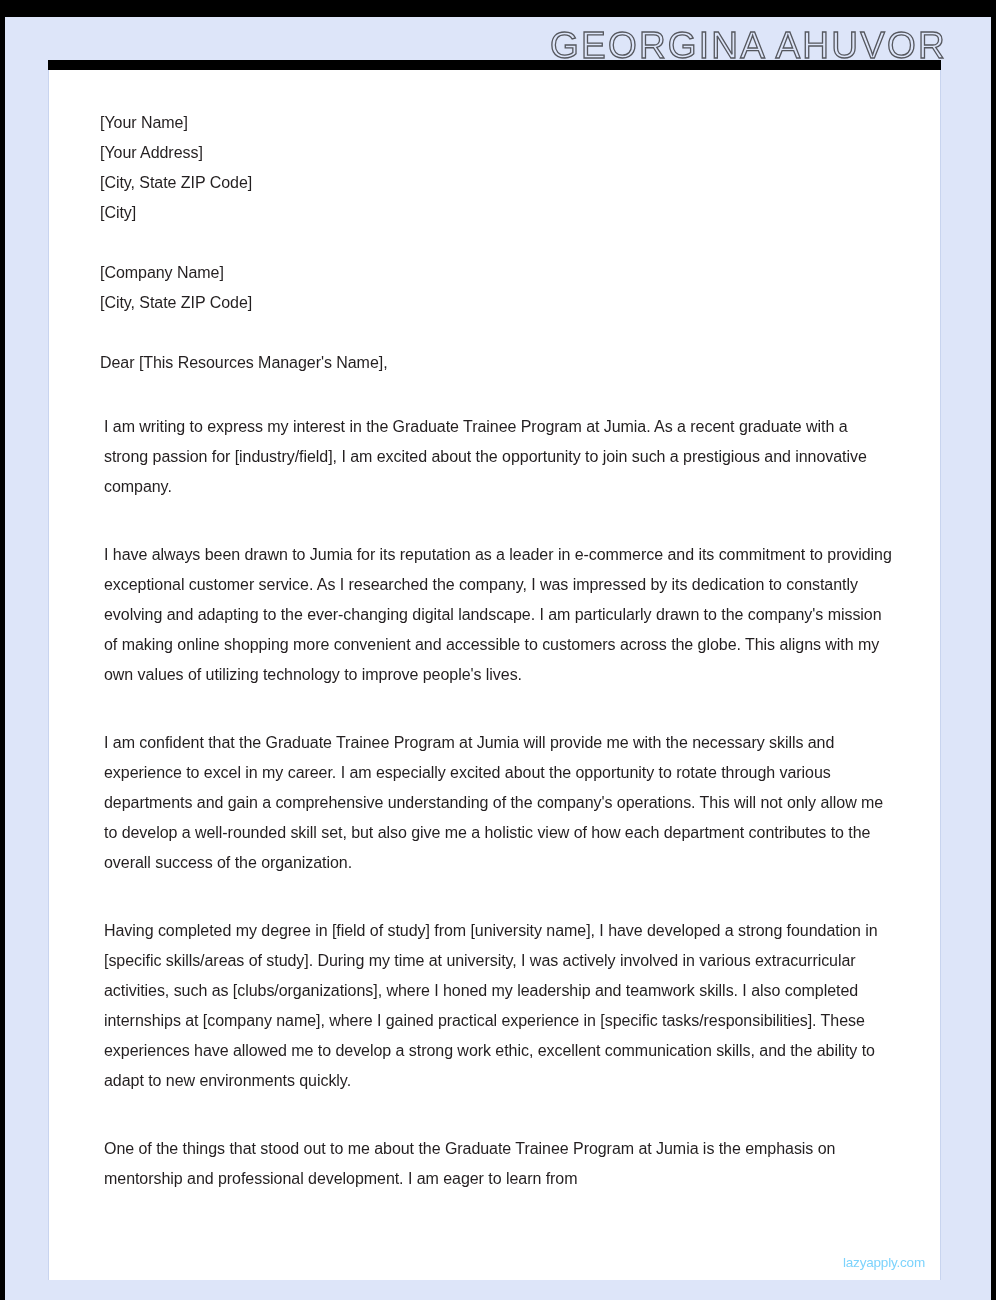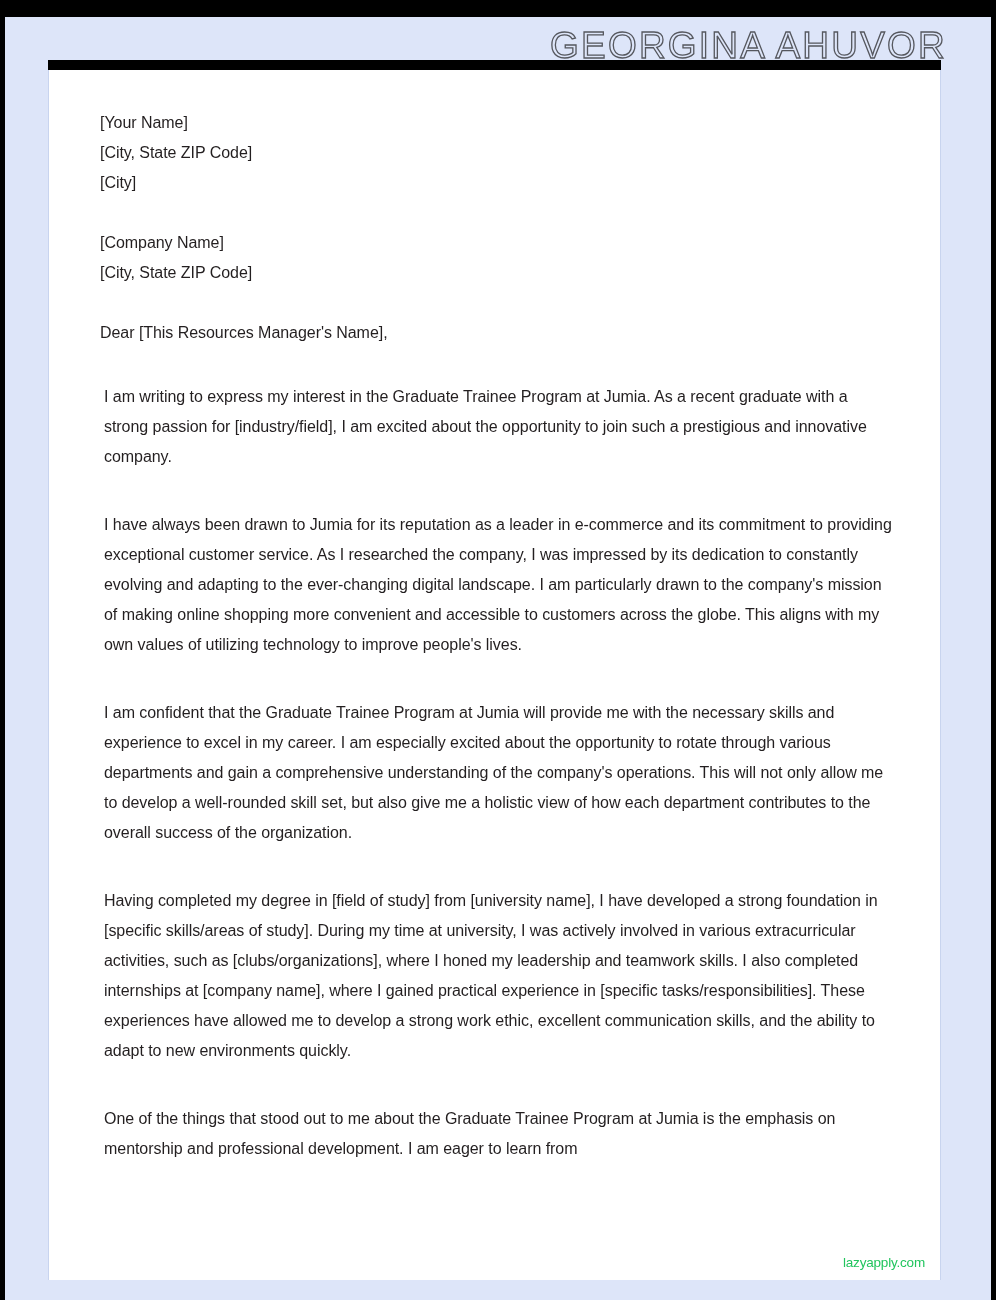--- a/index.html
+++ b/index.html
@@ -95,40 +95,41 @@
   .para { display: block; margin: 4px; }
 
   
   #watermark {
     position: absolute;
     left: 843px;
     top: 1243px;
     font-family: "Liberation Sans", sans-serif;
     font-size: 13.5px;
     line-height: 16px;
-    color: #22c55e;
+    color: #7dd3fc;
     white-space: nowrap;
     letter-spacing: -0.2px;
   }
 </style>
 </head>
 <body>
 
 <div id="frame">
   <div id="backdrop"></div>
 
   <div id="header-band">
     <div id="doc-title">GEORGINA AHUVOR</div>
   </div>
 
   <div id="title-rule"></div>
 
   <div id="sheet">
     <div class="letter-body">
       <span class="addr-line">[Your Name]</span>
+      <span class="addr-line">[Your Address]</span>
       <span class="addr-line">[City, State ZIP Code]</span>
       <span class="addr-line">[City]</span>
       <span class="blank-line"></span>
       <span class="addr-line">[Company Name]</span>
       <span class="addr-line">[City, State ZIP Code]</span>
       <span class="blank-line"></span>
       <span class="addr-line">Dear [This Resources Manager's Name],</span>
       <span class="blank-line"></span>
       <p class="para">I am writing to express my interest in the Graduate Trainee Program at Jumia. As a recent graduate with a strong passion for [industry/field], I am excited about the opportunity to join such a prestigious and innovative company.</p>
       <span class="blank-line"></span>

